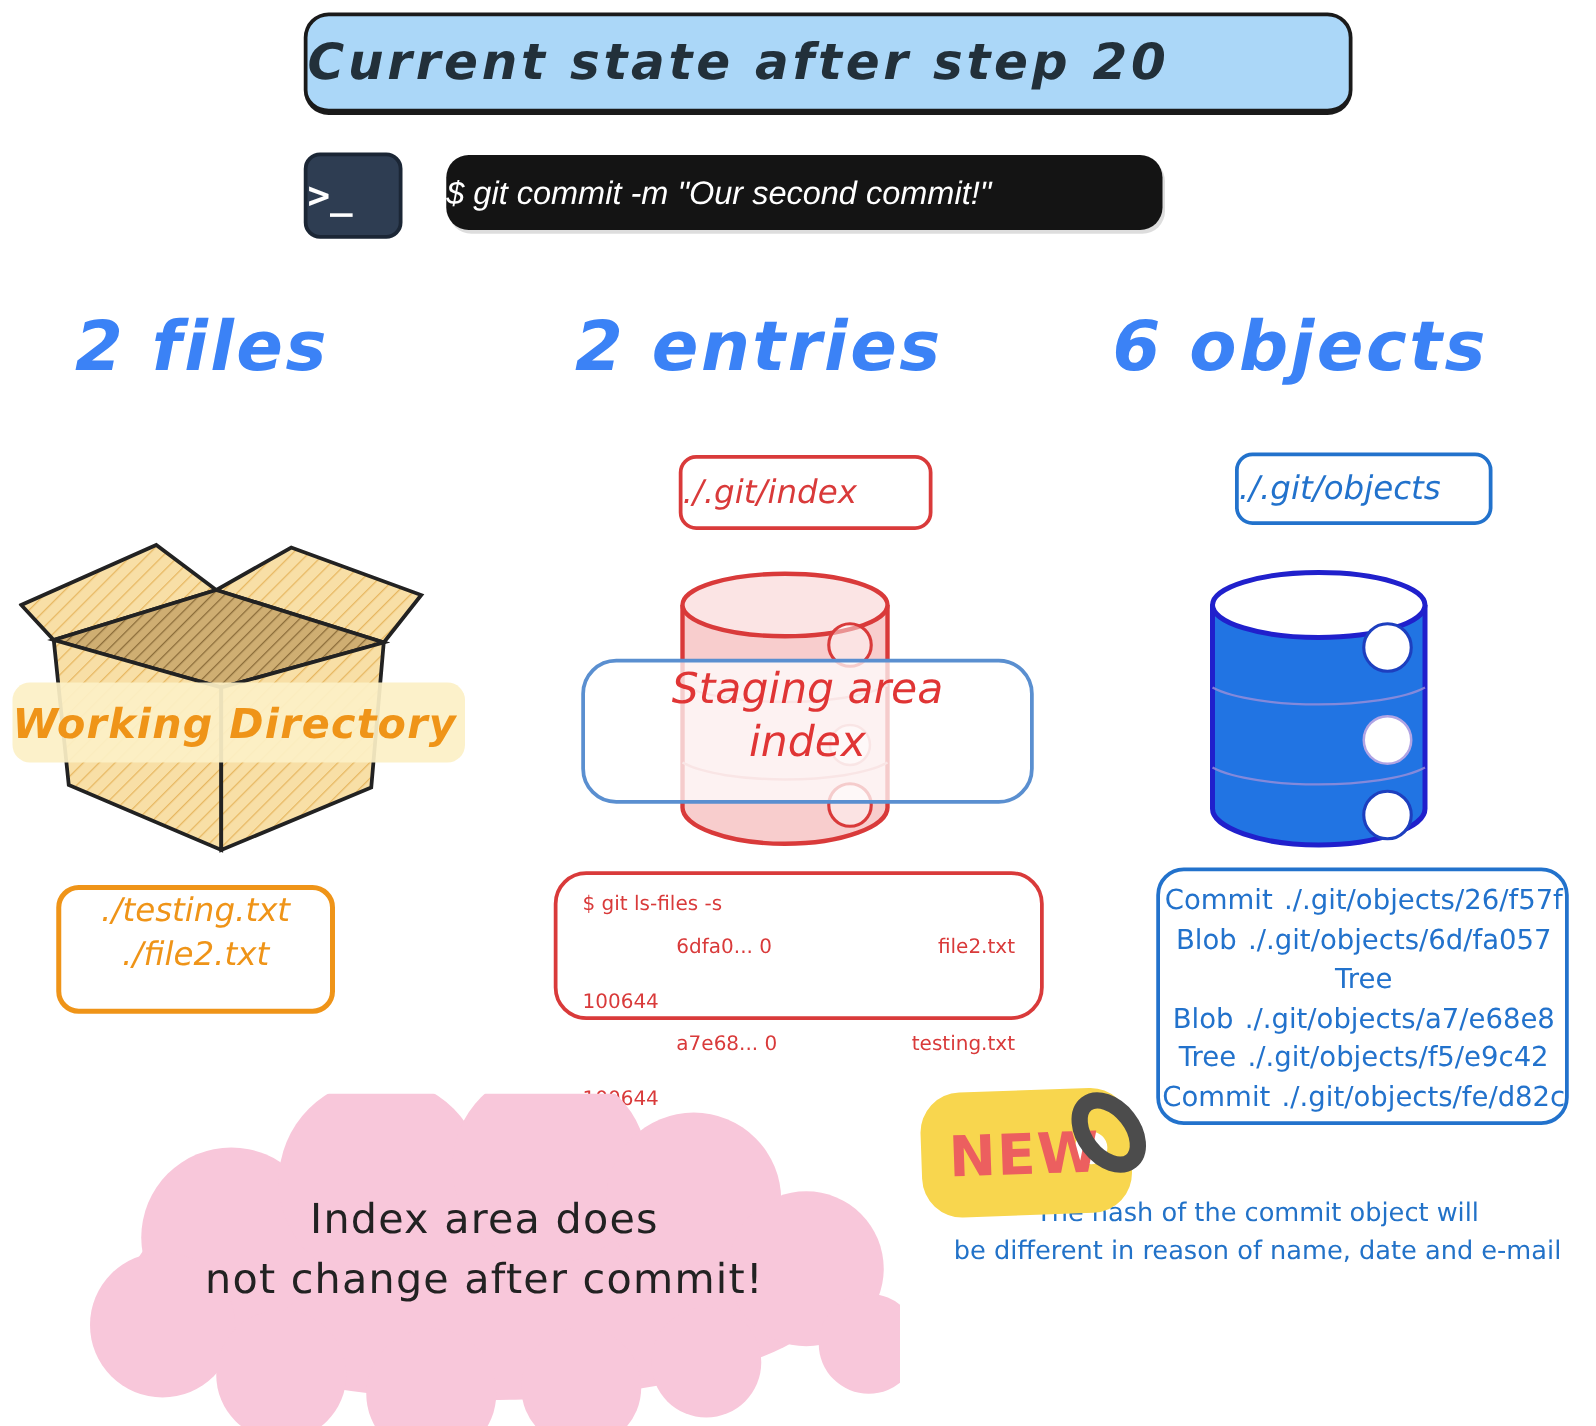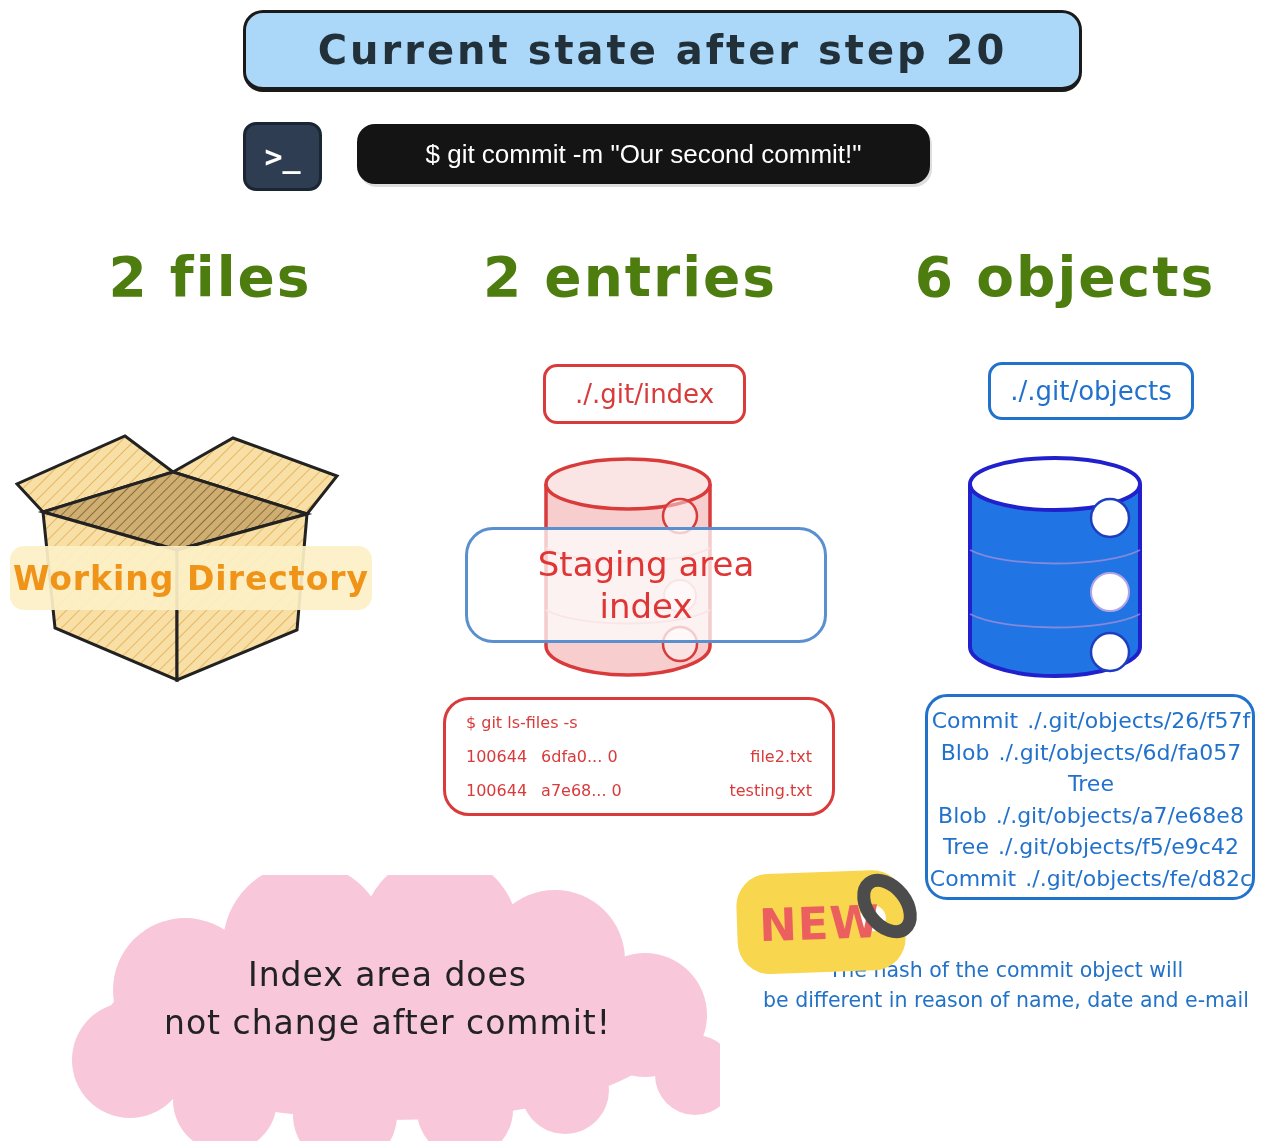--- a/index.html
+++ b/index.html
@@ -3,54 +3,54 @@
 <meta charset="utf-8">
 <style>
   :root{
     --red:#d93a3a; --blue:#2272cc; --orange:#ef9418; --steel:#5a8fd0;
     --ink:#1d1d1f; --banner:#abd7f8; --cloud:#f8c7da;
   }
   html,body{margin:0;padding:0;background:#fff;}
   .canvas{position:relative;width:1277px;height:1141px;background:#fff;overflow:hidden;
           font-family:"DejaVu Sans",sans-serif;color:var(--ink);}
   .abs{position:absolute;}
-  .center{display:flex;align-items:center;justify-content:center;text-align:center;}
+  .center{display:flex;align-items:center;justify-content:flex-start;text-align:center;font-style:italic;}
 
   .banner{left:243px;top:10px;width:833px;height:74px;background:var(--banner);
     border:3px solid #1a1a1a;border-bottom-width:5px;border-radius:20px;
     font-size:40px;font-weight:600;letter-spacing:3px;color:#22303a;}
 
   .term-icon{left:243px;top:122px;width:73px;height:63px;background:#2e3d52;
     border:3px solid #1b2635;border-radius:13px;color:#fff;
     font-family:"DejaVu Sans Mono",monospace;font-size:30px;font-weight:700;}
   .cmd{left:357px;top:124px;width:573px;height:60px;background:#141414;border-radius:18px;
     color:#fff;font-family:"Liberation Sans",sans-serif;font-size:26px;box-shadow:2px 3px 0 #00000022;}
 
-  .col-header{top:234px;height:86px;font-size:55px;font-weight:600;letter-spacing:2px;color:#4d7c0f;}
+  .col-header{top:234px;height:86px;font-size:55px;font-weight:600;letter-spacing:2px;color:#3b82f6;}
   .h-files{left:60px;width:300px;} .h-entries{left:460px;width:340px;} .h-objects{left:890px;width:350px;}
 
   .path-label{border-radius:14px;font-size:26px;font-weight:500;background:#fff;}
   .path-index{left:543px;top:364px;width:197px;height:54px;border:3px solid var(--red);color:var(--red);}
   .path-objects{left:988px;top:362px;width:200px;height:52px;border:3px solid var(--blue);color:var(--blue);}
 
   .overlay-label{background:rgba(255,255,255,0.74);border:3px solid var(--steel);z-index:5;}
   .wd-label{left:10px;top:546px;width:362px;height:64px;border-radius:14px;
     background:rgba(252,240,198,0.93);color:var(--orange);font-size:33px;font-weight:600;letter-spacing:1px;}
   .stage-label{left:465px;top:527px;width:356px;height:110px;border-radius:28px;
     color:#e03535;font-size:34px;font-weight:500;line-height:1.25;flex-direction:column;}
   .repo-label{left:905px;top:528px;width:364px;height:101px;border-radius:28px;
     color:#2272c8;font-size:36px;font-weight:500;letter-spacing:1px;}
 
   .files-box{left:45px;top:708px;width:215px;height:95px;border:4px solid var(--orange);
     border-radius:18px;color:var(--orange);font-size:26px;font-weight:500;line-height:1.35;flex-direction:column;}
 
   .listing-box{left:443px;top:697px;width:392px;height:119px;border:3px solid var(--red);
     border-radius:26px;color:var(--red);font-size:16px;font-weight:500;padding:6px 20px 8px 20px;box-sizing:border-box;}
   .listing-box .row{display:flex;line-height:34px;white-space:nowrap;}
-  .listing-box .mode{margin-right:14px;} .listing-box .file{margin-left:auto;}
+  .listing-box .mode{margin-right:14px;margin-top:44px;} .listing-box .file{margin-left:auto;}
 
   .objects-box{left:925px;top:694px;width:330px;height:206px;border:3px solid var(--blue);
     border-radius:22px;color:var(--blue);font-size:22px;font-weight:500;
     padding:8px 10px 6px 12px;box-sizing:border-box;}
   .objects-box .row{display:flex;line-height:31.5px;white-space:nowrap;justify-content:center;gap:9px;align-items:flex-end;}
 
   .note{left:750px;top:956px;width:512px;color:#2272c8;font-size:20.5px;font-weight:500;
     text-align:center;line-height:1.45;}
 
   .cloud-wrap{left:55px;top:875px;width:665px;height:266px;}
@@ -131,20 +131,24 @@
   </svg>
 
   <div class="abs center wd-label">
     <span>Working Directory</span>
   </div>
   <div class="abs center overlay-label stage-label">
     <span>Staging area</span>
     <span>index</span>
   </div>
 
+  <div class="abs center files-box">
+    <span>./testing.txt</span>
+    <span>./file2.txt</span>
+  </div>
 
   <div class="abs listing-box">
     <div class="row">
       <span>$ git ls-files -s</span>
     </div>
     <div class="row">
       <span class="mode">100644</span>
       <span>6dfa0... 0</span>
       <span class="file">file2.txt</span>
     </div>

